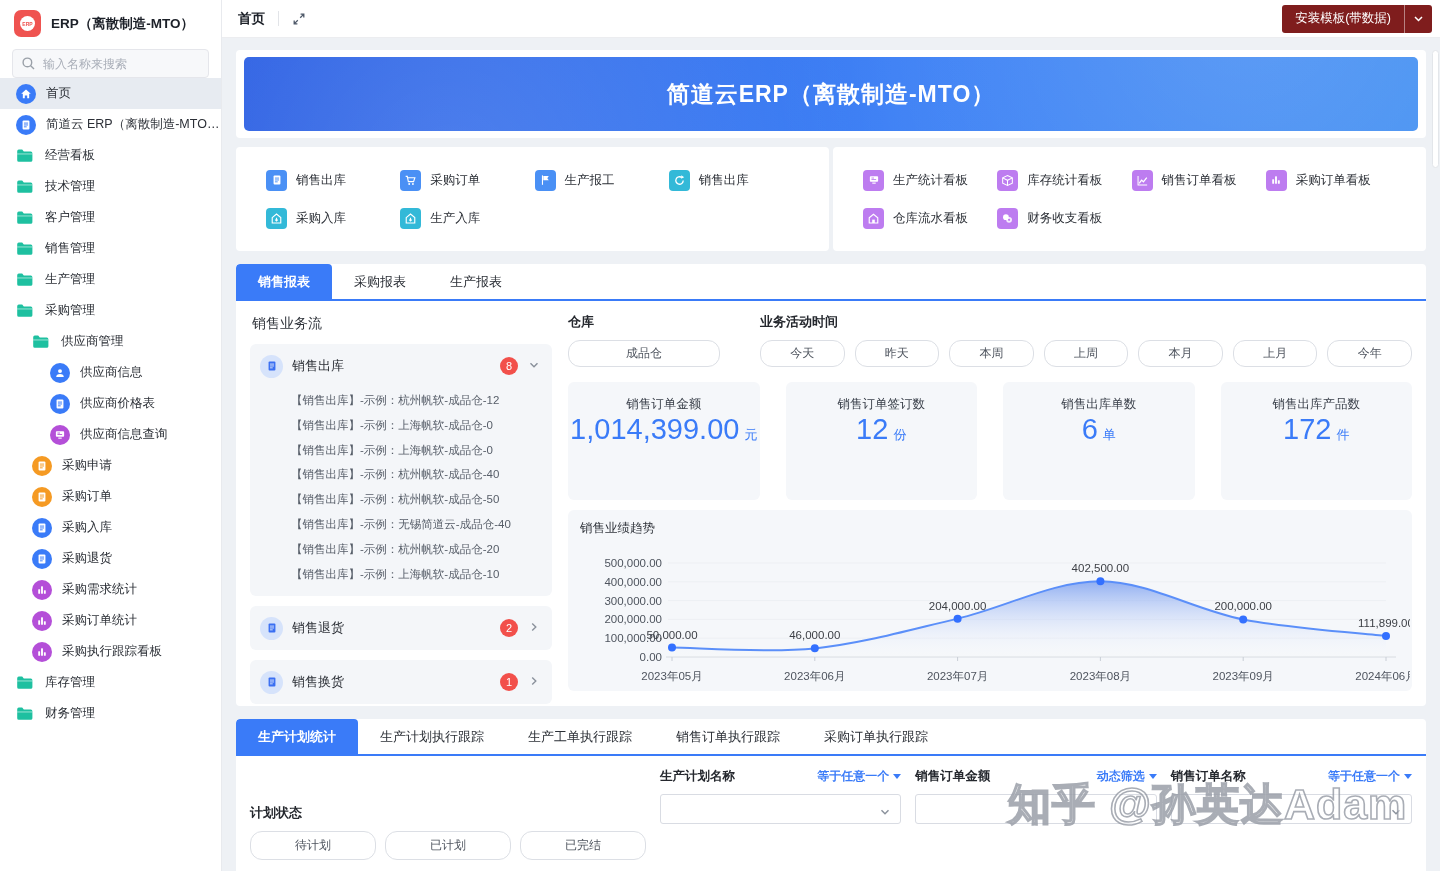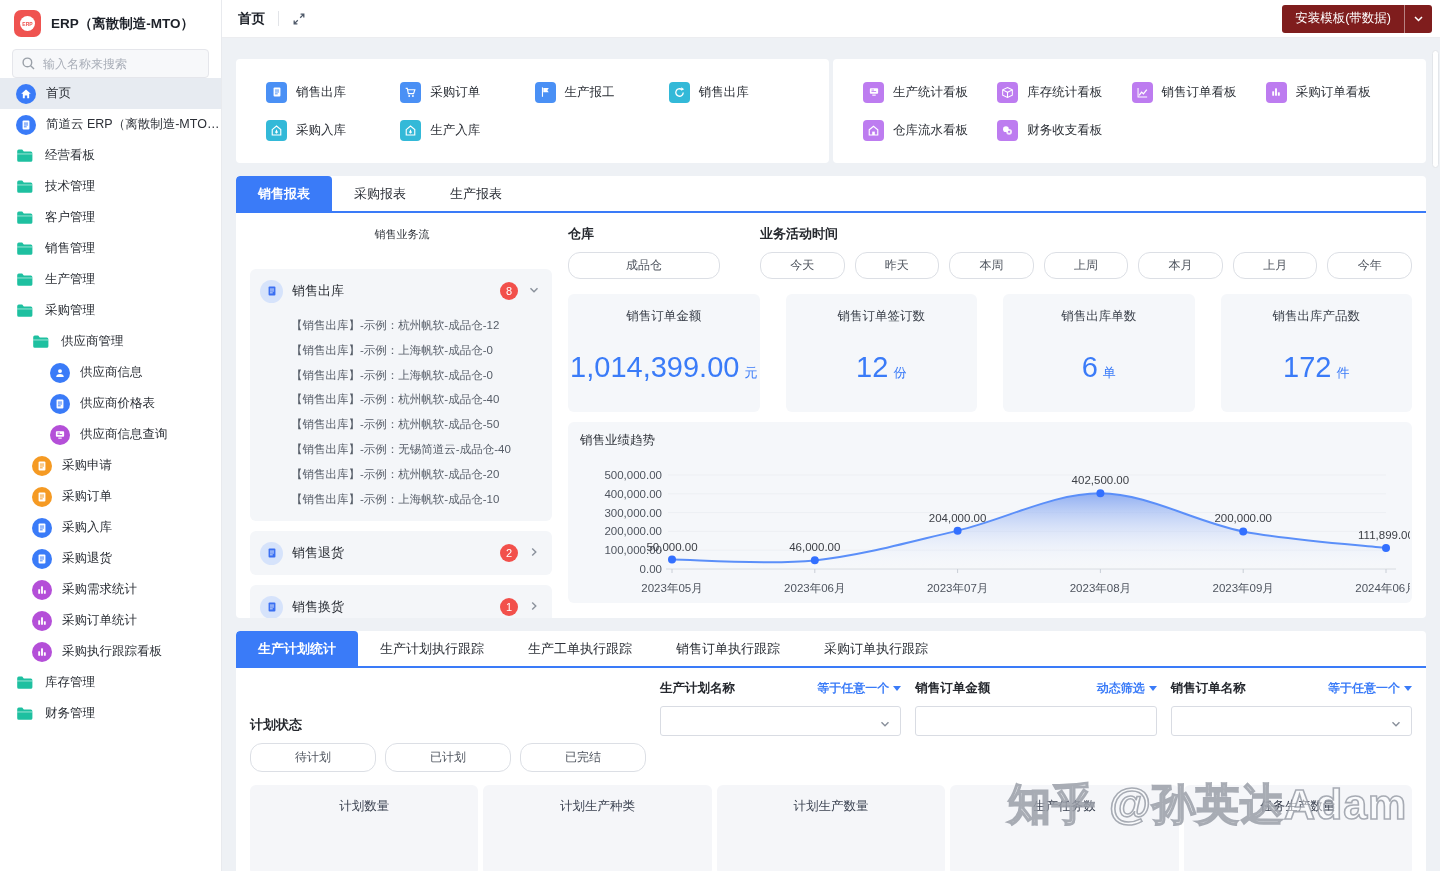--- a/index.html
+++ b/index.html
@@ -50,21 +50,21 @@
   .qlink { width:25%; display:flex; align-items:center; gap:9px; height:38px; cursor:pointer; }
   .qic { width:21px; height:21px; border-radius:4px; display:flex; align-items:center; justify-content:center; flex:none; }
   .qlabel { font-size:12.5px; color:#2b2f36; }
 
   .report-card { margin-top:13px; height:442px; overflow:hidden; }
   .tabbar { display:flex; border-bottom:2px solid #3a7bf8; }
   .tab { padding:9px 22px 8px 22px; font-size:13px; color:#2b2f36; cursor:pointer; }
   .tab.active { background:#3a7bf8; color:#fff; font-weight:bold; border-radius:4px 4px 0 0; }
   .report-body { display:flex; padding:10px 14px; }
   .flow-col { width:302px; flex:none; }
-  .sec-title { font-size:11px; color:#30343b; margin:4px 0 27px 2px;text-align:center; }
+  .sec-title { font-size:14px; color:#30343b; margin:4px 0 11px 2px; }
   .flow-group { background:#f4f6f9; border-radius:6px; margin-bottom:10px; }
   .flow-head { display:flex; align-items:center; height:44px; padding:0 12px 0 10px; cursor:pointer; }
   .flow-ic { width:23px; height:23px; border-radius:50%; background:#d6e3fb; display:flex; align-items:center; justify-content:center; flex:none; }
   .flow-label { font-size:13px; color:#2b2f36; margin-left:9px; flex:1; }
   .badge { min-width:18px; height:18px; border-radius:9px; background:#f2504b; color:#fff; font-size:11px; display:flex; align-items:center; justify-content:center; padding:0 4px; margin-right:10px; }
   .flow-items { padding:0 8px 10px 41px; }
   .flow-item { font-size:11.5px; color:#565d68; line-height:24.8px; white-space:nowrap; cursor:pointer; }
 
   .right-col { flex:1; margin-left:16px; min-width:0; }
   .filters-row { display:flex; }
@@ -72,21 +72,21 @@
   .f-label { font-size:13px; font-weight:bold; color:#25282e; margin:2px 0 9px 0; }
   .btn { height:27px; border:1px solid #dcdfe5; background:#fff; border-radius:12px; font-size:12px; color:#4e545e; display:flex; align-items:center; justify-content:center; cursor:pointer; }
   .wh-btn { width:152px; }
   .time-block { flex:1; margin-left:26px; }
   .time-btns { display:flex; gap:10px; }
   .time-btns .btn { flex:1; }
 
   .kpi-row { display:flex; gap:26px; margin-top:15px; }
   .kpi { flex:1; height:118px; background:#f5f7fa; border-radius:6px; text-align:center; }
   .kpi-label { font-size:12.5px; color:#393f49; margin-top:14px; }
-  .kpi-value { margin-top:26px; color:#3a7bf8; }
+  .kpi-value { color:#3a7bf8; }
   .kpi-value .num { font-size:29px; }
   .kpi-value .unit { font-size:13px; margin-left:5px; }
 
   .chart-panel { margin-top:10px; background:#f5f7fa; border-radius:6px; height:181px; padding:10px 12px 4px 12px; }
   .chart-title { font-size:12.5px; color:#30343b; }
 
   .plan-card { margin-top:13px; height:320px; overflow:hidden; }
   .plan-body { padding:10px 14px; }
   .plan-filters { display:flex; gap:14px; }
   .status-block { width:396px; flex:none;margin-top:36px; }
@@ -353,20 +353,25 @@
       <span class="install-caret">
         <svg width="11" height="11" viewBox="0 0 11 11" fill="none" stroke="#fff" stroke-width="1.5">
             <path d="M2 4 L5.5 7.5 L9 4"></path>
           </svg>
       </span>
     </div>
   </div>
 
   <div class="content">
 
+    <div class="card banner-card">
+      <div class="banner">
+        <span class="banner-title">简道云ERP（离散制造-MTO）</span>
+      </div>
+    </div>
 
     <div class="links-row">
       <div class="card links-panel">
         <div class="links-grid" id="links-left">
             <div class="qlink">
               <span class="qic" style="background: rgb(74, 144, 245);">
                 <svg width="12" height="12" viewBox="0 0 14 14">
                   <rect x="3" y="1.8" width="8" height="10.4" rx="1.2" fill="#fff"></rect>
                   <rect x="4.6" y="4.2" width="4.8" height="1.1" fill="#4a90f5"></rect>
                   <rect x="4.6" y="6.4" width="4.8" height="1.1" fill="#4a90f5"></rect>

